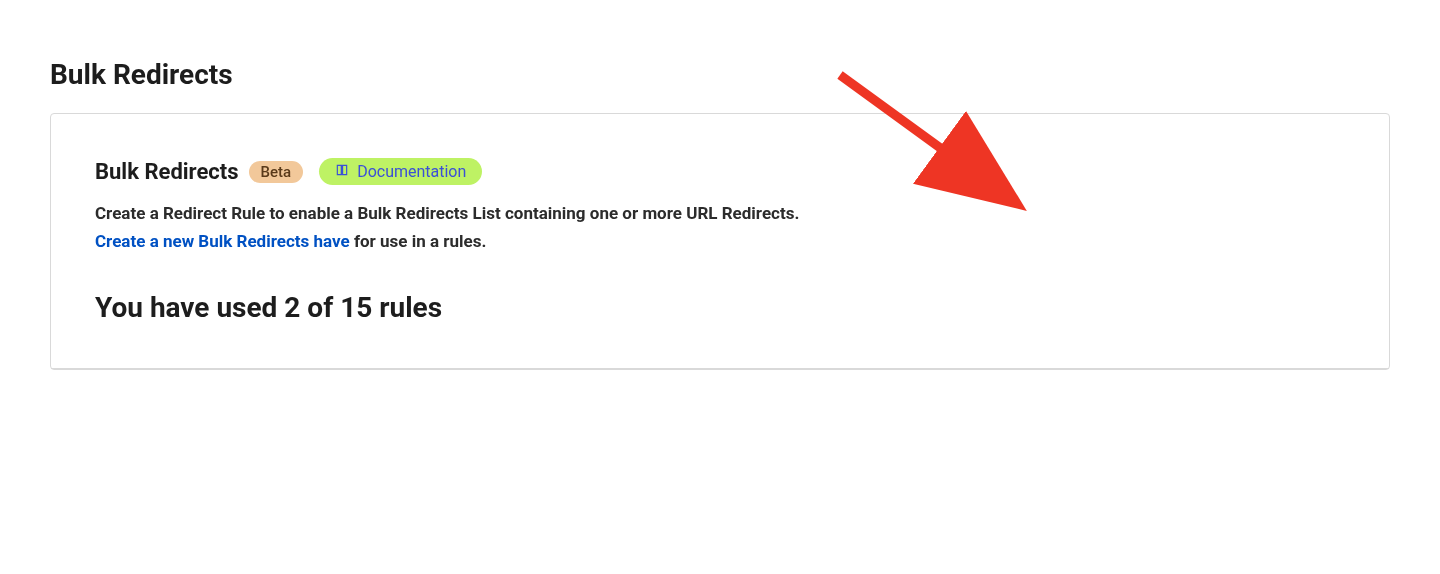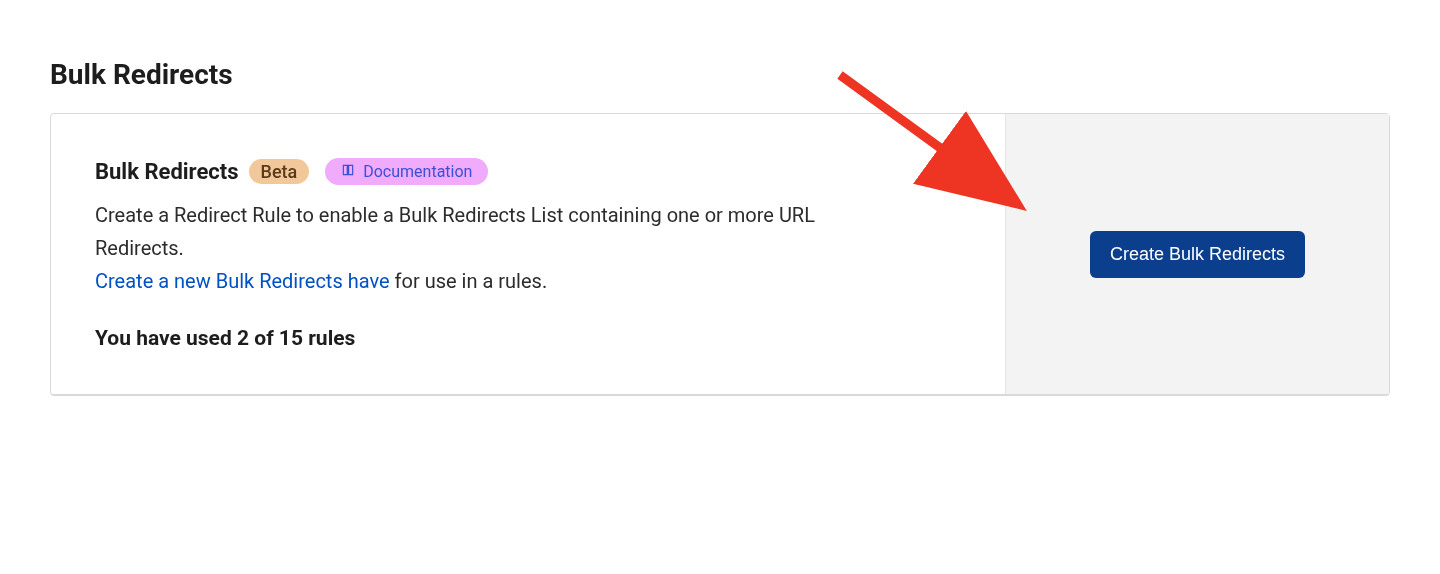--- a/index.html
+++ b/index.html
@@ -50,57 +50,58 @@
       margin-bottom: 14px;
     }
     .section-title {
       font-size: 22px;
       font-weight: 700;
       color: #1d1d1d;
     }
     .beta-badge {
       background: #f2c89a;
       color: #5a3a1a;
-      font-size: 18px;
+      font-size: 15px;
       font-weight: 500;
       padding: 2px 12px;
       border-radius: 18px;
     }
     .doc-link {
       display: inline-flex;
       align-items: center;
       gap: 8px;
-      background: #f0abfc;
+      background: #bef264;
       color: #3b50d6;
       font-size: 16px;
       padding: 4px 16px;
       border-radius: 18px;
       text-decoration: none;
       margin-left: 6px;
     }
     .doc-link svg {
       width: 14px;
       height: 14px;
       stroke: #3b50d6;
     }
     .description {
-      font-size: 20px;
+      font-size: 17px;
       color: #2c2c2c;
       line-height: 1.65;
       max-width: 770px;
+      font-weight: bold;
     }
     .description .link {
       color: #0051c3;
       text-decoration: none;
     }
     .usage {
-      font-size: 21px;
+      font-size: 28px;
       font-weight: 700;
       color: #1d1d1d;
-      margin-top: 28px;
+      margin-top: 36px;
     }
     .create-button {
       background: #0b3e8d;
       color: #fff;
       font-size: 18px;
       font-weight: 400;
       border: none;
       border-radius: 6px;
       padding: 13px 20px;
       cursor: pointer;
@@ -165,23 +166,20 @@
           </span>
           <span>Documentation</span>
         </a>
       </div>
       <p class="description">
         <span>Create a Redirect Rule to enable a Bulk Redirects List containing one or more URL Redirects.</span><br>
         <a href="#" class="link">Create a new Bulk Redirects have</a><span> for use in a rules.</span>
       </p>
       <p class="usage">You have used 2 of 15 rules</p>
     </div>
-    <div class="card-top-right">
-      <button class="create-button">Create Bulk Redirects</button>
-    </div>
   </div>
 </div>
 
 <svg class="arrow-annotation" width="260" height="180">
   <defs>
     <marker id="arrowhead" markerWidth="12" markerHeight="10" refX="9" refY="5" orient="auto">
       <polygon points="0 0, 12 5, 0 10" fill="#ee3524"></polygon>
     </marker>
   </defs>
   <line x1="50" y1="15" x2="215" y2="135" stroke="#ee3524" stroke-width="9" marker-end="url(#arrowhead)"></line>

